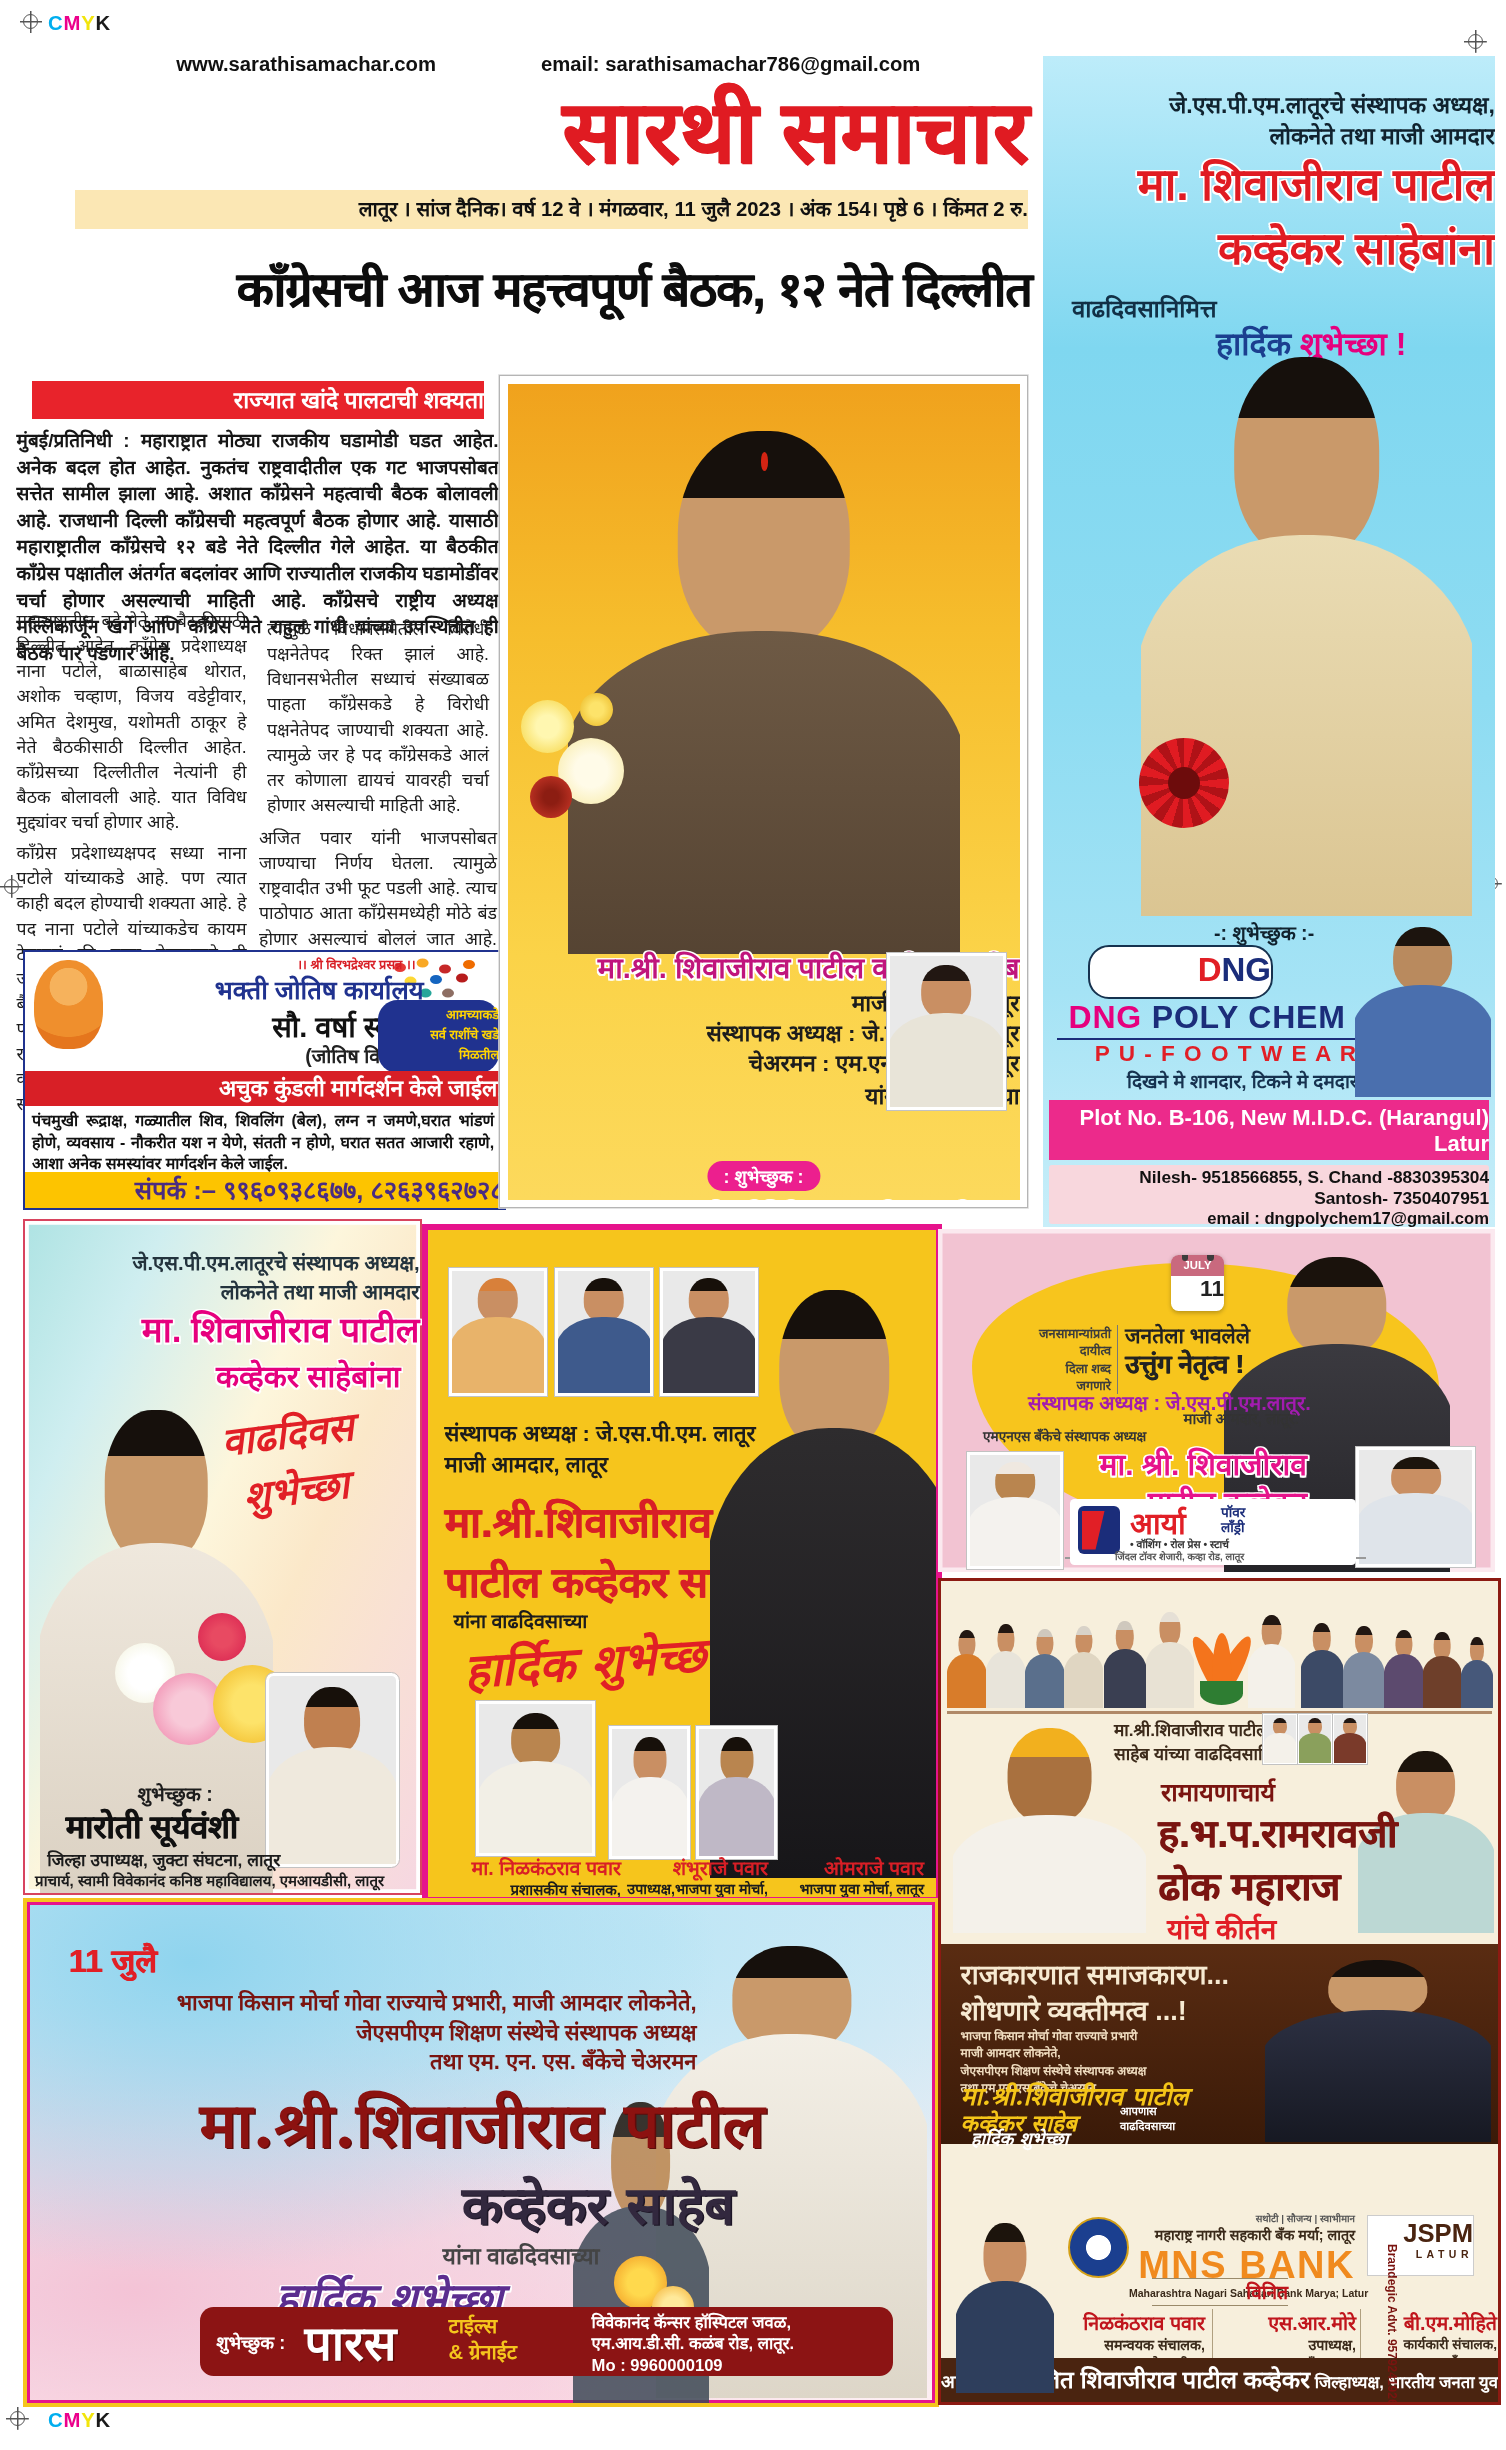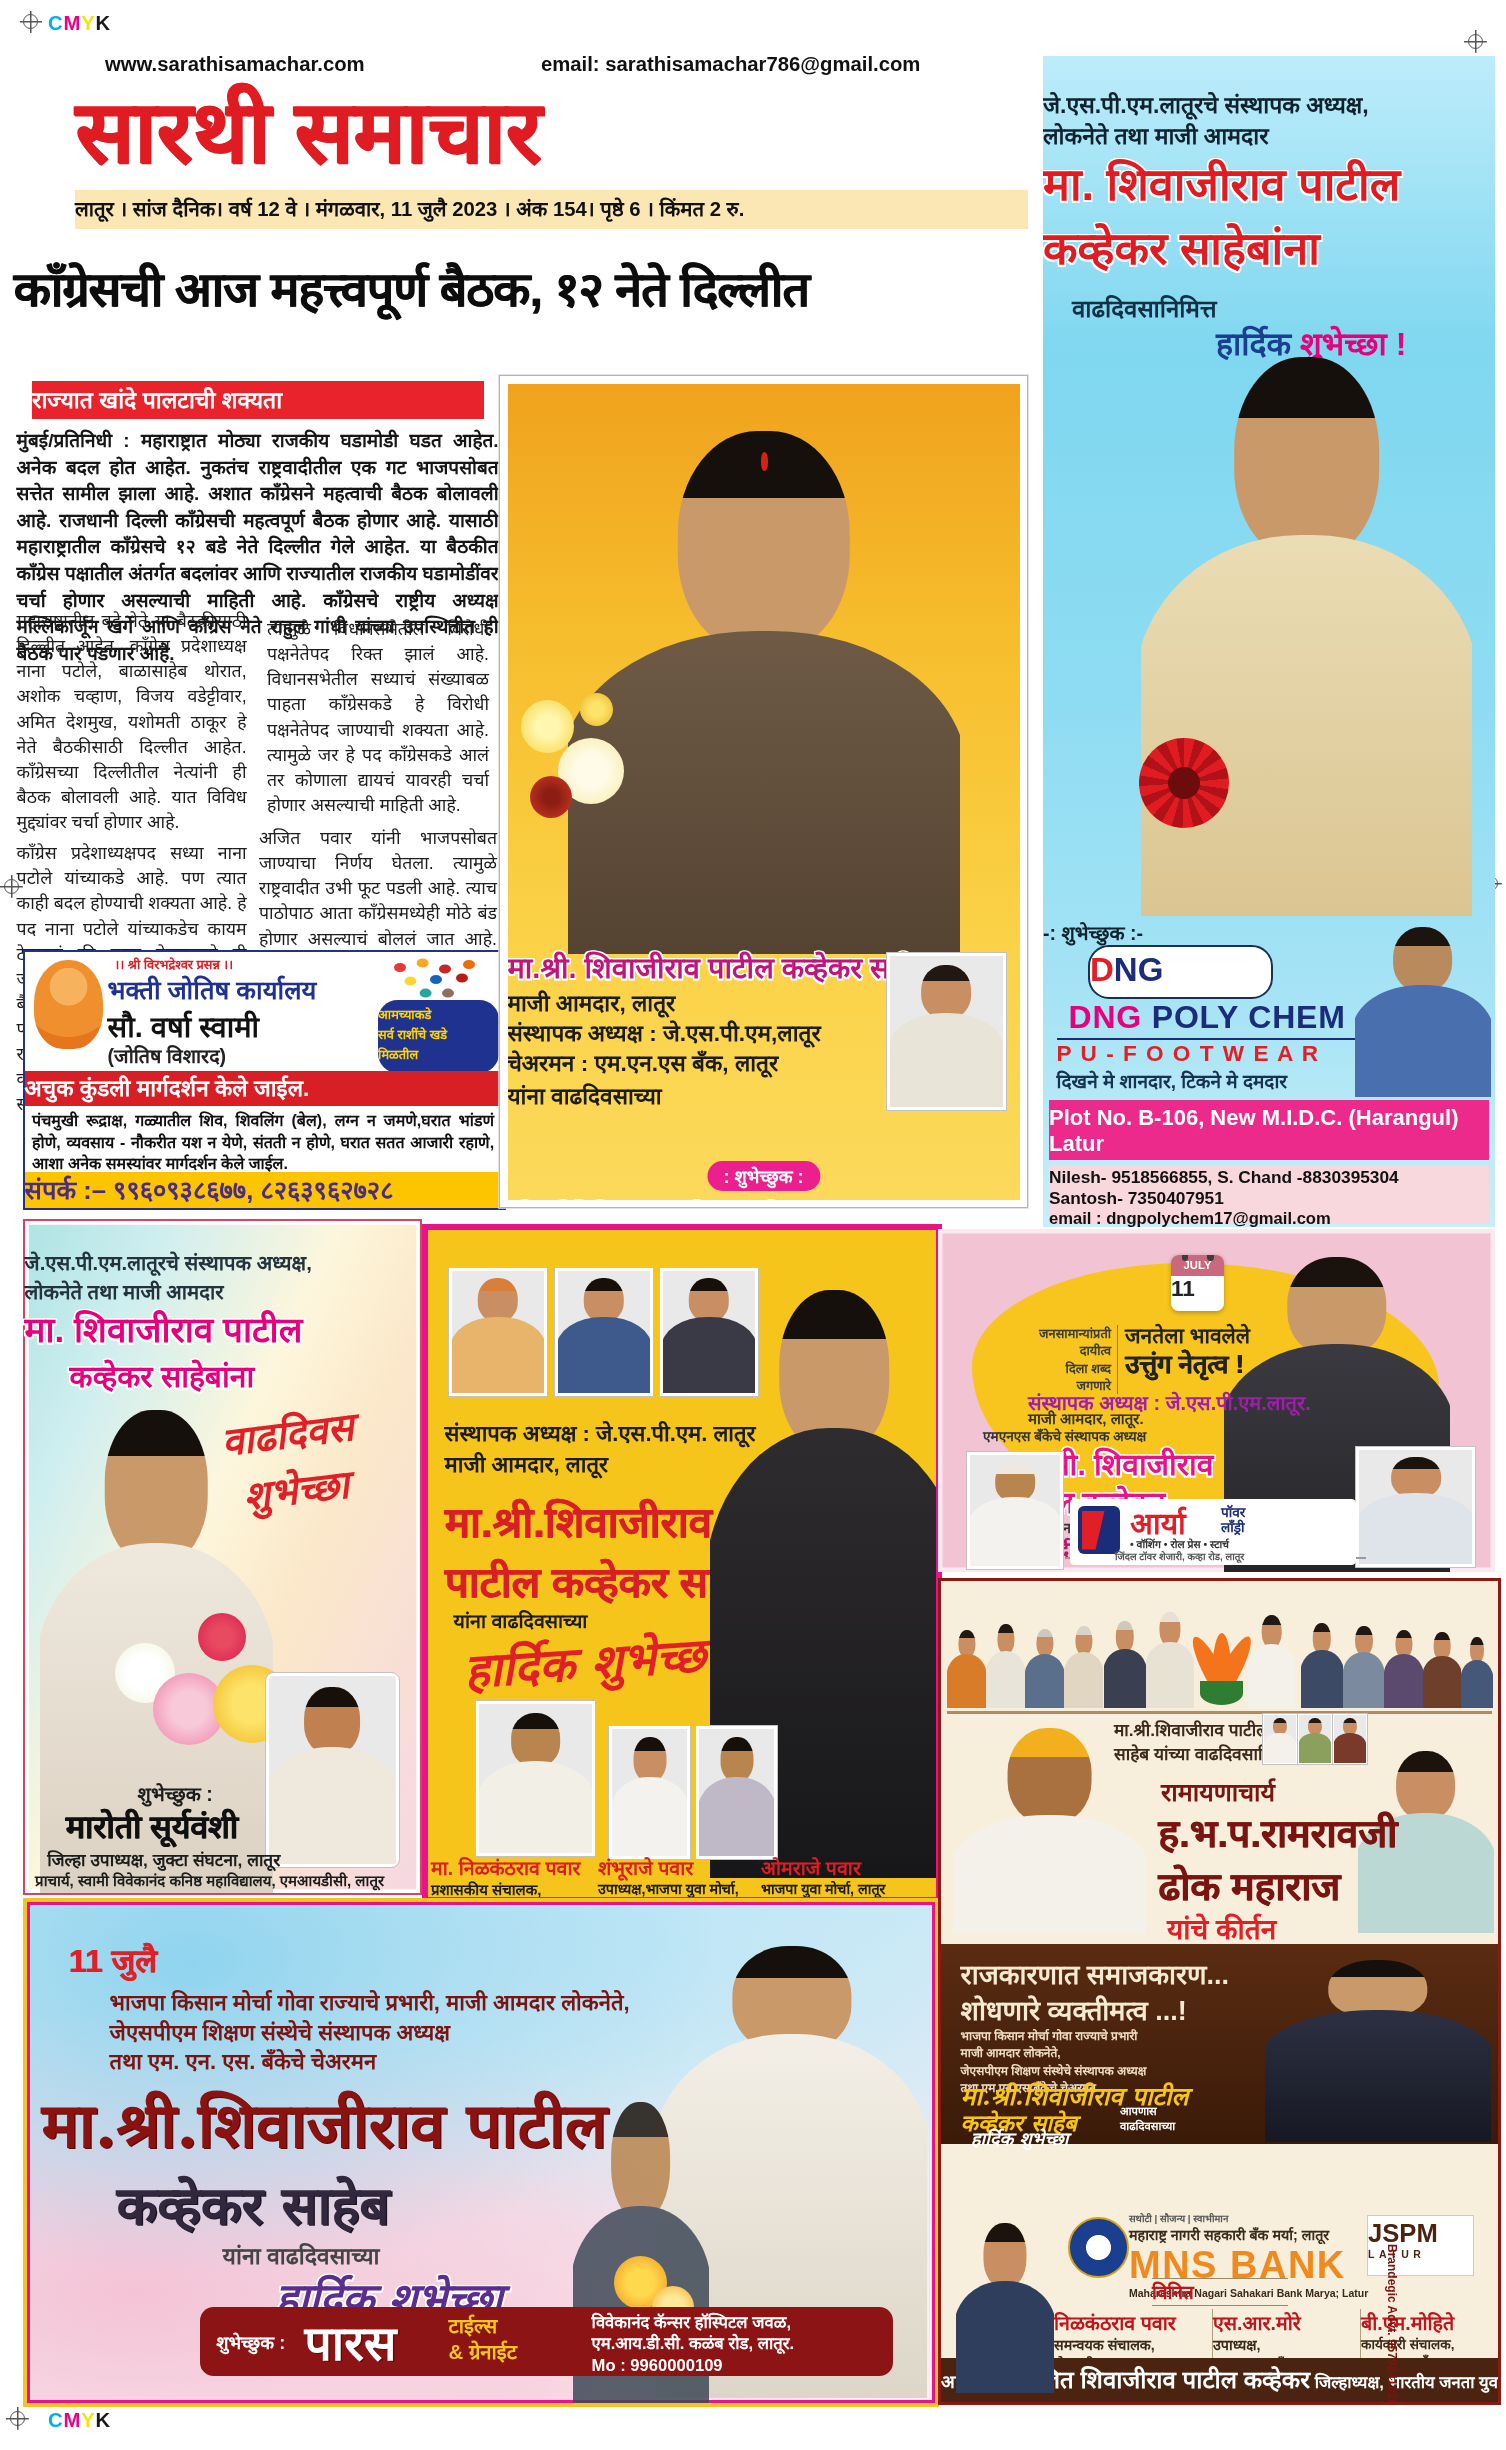--- a/index.html
+++ b/index.html
@@ -1,18 +1,18 @@
 <!DOCTYPE html>
 <html style="font-size:12px"><head>
 <meta charset="utf-8">
 <style>
   html,body{margin:0;padding:0;background:#9a9a9a}
   .page{position:relative;width:1506px;height:2450px;background:#ffffff;font-family:"Liberation Sans",sans-serif;overflow:hidden;margin:0 auto}
   .abs{position:absolute}
-  .c{text-align:left}
+  .c{text-align:right}
   .r{text-align:right}
   .b{font-weight:bold}
   .pre{white-space:pre-line}
   .nw{white-space:nowrap}
   .just{text-align:justify}
   
   .regmark{position:absolute;width:22.6px;height:22.6px;
     background:linear-gradient(#555,#555) center/100% 1.5px no-repeat,
                linear-gradient(#555,#555) center/1.5px 100% no-repeat}
   .regmark::before{content:"";position:absolute;inset:3.8px;border:1.5px solid #555;border-radius:50%}

